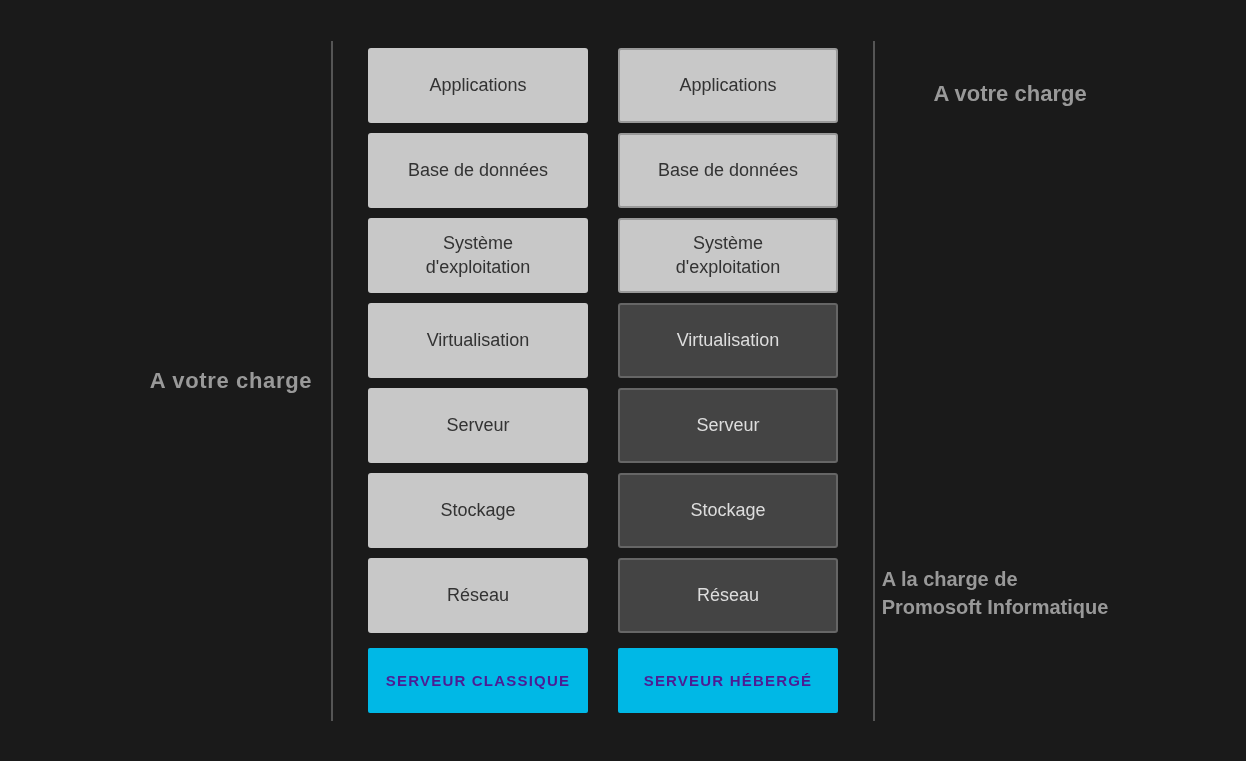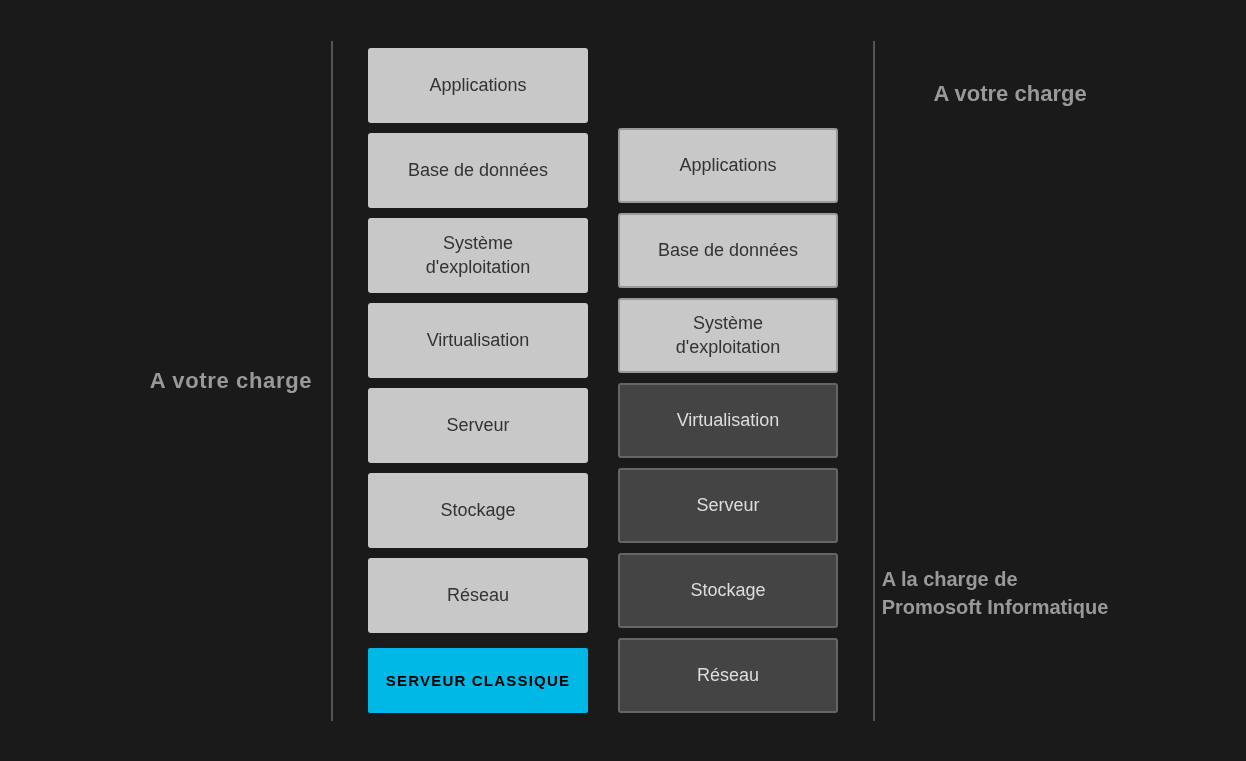--- a/index.html
+++ b/index.html
@@ -84,21 +84,21 @@
     .cell-light-bordered {
       background-color: #c8c8c8;
       color: #333;
       border: 2px solid #999;
     }
 
     .footer-btn {
       width: 220px;
       height: 65px;
       background-color: #00b8e6;
-      color: #000000;
+      color: #4c1d95;
       font-size: 15px;
       font-weight: 900;
       text-transform: uppercase;
       letter-spacing: 0.08em;
       display: flex;
       align-items: center;
       justify-content: center;
       text-align: center;
       border-radius: 2px;
       margin-top: 5px;
@@ -162,20 +162,21 @@
     </div>
 
     <div class="column">
       <div class="cell cell-light-bordered">Applications</div>
       <div class="cell cell-light-bordered">Base de données</div>
       <div class="cell cell-light-bordered">Système<br>d'exploitation</div>
       <div class="cell cell-dark">Virtualisation</div>
       <div class="cell cell-dark">Serveur</div>
       <div class="cell cell-dark">Stockage</div>
       <div class="cell cell-dark">Réseau</div>
+      <div class="footer-btn">SERVEUR HÉBERGÉ</div>
     </div>
 
   </div>
 
   <div class="divider-right"></div>
 
   <div class="right-labels">
     <div class="right-label-top">A votre charge</div>
     <div class="right-label-bottom">A la charge de<br>Promosoft Informatique</div>
   </div>

